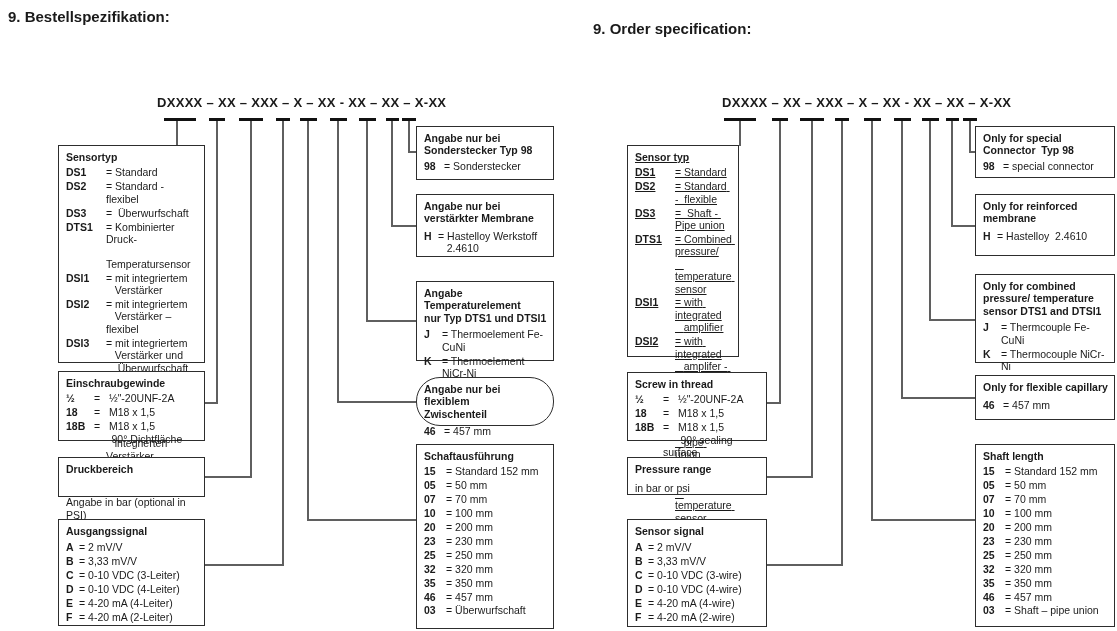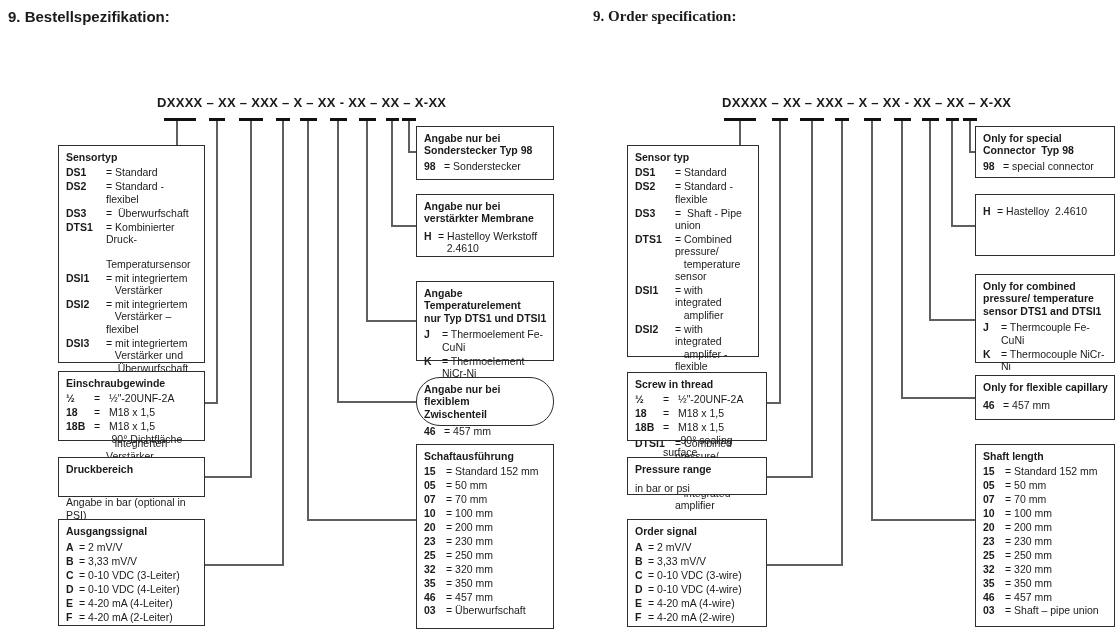--- a/index.html
+++ b/index.html
@@ -52,21 +52,21 @@
       <path d="M812 121 V477 H767" fill="none" stroke="#5f5f5f" stroke-width="1.2"></path>
       <path d="M842 121 V565 H767" fill="none" stroke="#5f5f5f" stroke-width="1.2"></path>
       <path d="M872 121 V520 H975" fill="none" stroke="#5f5f5f" stroke-width="1.2"></path>
       <path d="M902 121 V398 H975" fill="none" stroke="#5f5f5f" stroke-width="1.2"></path>
       <path d="M930 121 V320 H975" fill="none" stroke="#5f5f5f" stroke-width="1.2"></path>
       <path d="M952 121 V226 H975" fill="none" stroke="#5f5f5f" stroke-width="1.2"></path>
       <path d="M970 121 V152 H975" fill="none" stroke="#5f5f5f" stroke-width="1.2"></path>
     </svg>
 
   <div class="section-title" style="left:8px;top:8px;text-align:center;">9. Bestellspezifikation:</div>
-  <div class="section-title" style="left:593px;top:8px;font-family:Liberation Serif, serif;">9. Order specification:</div>
+  <div class="section-title" style="left:593px;top:20px;">9. Order specification:</div>
 
   <div class="order-code" style="left:157px;top:95px;">DXXXX – XX – XXX – X – XX - XX – XX – X-XX</div>
   <div class="order-code" style="left:722px;top:95px;">DXXXX – XX – XXX – X – XX - XX – XX – X-XX</div>
 <div class="box" style="left: 58px; top: 145px; width: 147px; height: 218px;">
       <div class="box-title">Sensortyp</div>
       <div class="row">
         <span class="k" style="min-width: 40px;">DS1</span>
         <span class="v">= Standard</span>
       </div>
       <div class="row">
@@ -235,21 +235,21 @@
       </div>
       <div class="row">
         <span class="k" style="min-width: 22px;">46</span>
         <span class="v">= 457 mm</span>
       </div>
       <div class="row">
         <span class="k" style="min-width: 22px;">03</span>
         <span class="v">= Überwurfschaft</span>
       </div>
     </div>
-    <div class="box" style="left: 627px; top: 145px; width: 132px; height: 212px;">
+    <div class="box" style="left: 627px; top: 145px; width: 112px; height: 212px; text-decoration: underline;">
       <div class="box-title">Sensor typ</div>
       <div class="row">
         <span class="k" style="min-width: 40px;">DS1</span>
         <span class="v">= Standard</span>
       </div>
       <div class="row">
         <span class="k" style="min-width: 40px;">DS2</span>
         <span class="v">= Standard -  flexible</span>
       </div>
       <div class="row">
@@ -300,21 +300,21 @@
       90° sealing surface</span>
       </div>
     </div>
     <div class="box" style="left: 627px; top: 457px; width: 140px; height: 38px;">
       <div class="box-title">Pressure range</div>
       <div class="row" style="margin-top: 7px;">
         <span class="v">in bar or psi</span>
       </div>
     </div>
     <div class="box" style="left: 627px; top: 519px; width: 140px; height: 108px;">
-      <div class="box-title">Order signal</div>
+      <div class="box-title">Sensor signal</div>
       <div class="row" style="margin-top: 4px;">
         <span class="k" style="min-width: 13px;">A</span>
         <span class="v">= 2 mV/V</span>
       </div>
       <div class="row">
         <span class="k" style="min-width: 13px;">B</span>
         <span class="v">= 3,33 mV/V</span>
       </div>
       <div class="row">
         <span class="k" style="min-width: 13px;">C</span>
@@ -335,20 +335,22 @@
     </div>
     <div class="box" style="left: 975px; top: 126px; width: 140px; height: 52px;">
       <div class="box-title">Only for special
 Connector  Typ 98</div>
       <div class="row" style="margin-top: 2px;">
         <span class="k" style="min-width: 20px;">98</span>
         <span class="v">= special connector</span>
       </div>
     </div>
     <div class="box" style="left: 975px; top: 194px; width: 140px; height: 62px;">
+      <div class="box-title">Only for reinforced
+membrane</div>
       <div class="row" style="margin-top: 5px;">
         <span class="k" style="min-width: 14px;">H</span>
         <span class="v">= Hastelloy  2.4610</span>
       </div>
     </div>
     <div class="box" style="left: 975px; top: 274px; width: 140px; height: 89px;">
       <div class="box-title">Only for combined
 pressure/ temperature
 sensor DTS1 and DTSI1</div>
       <div class="row" style="margin-top: 4px;">

